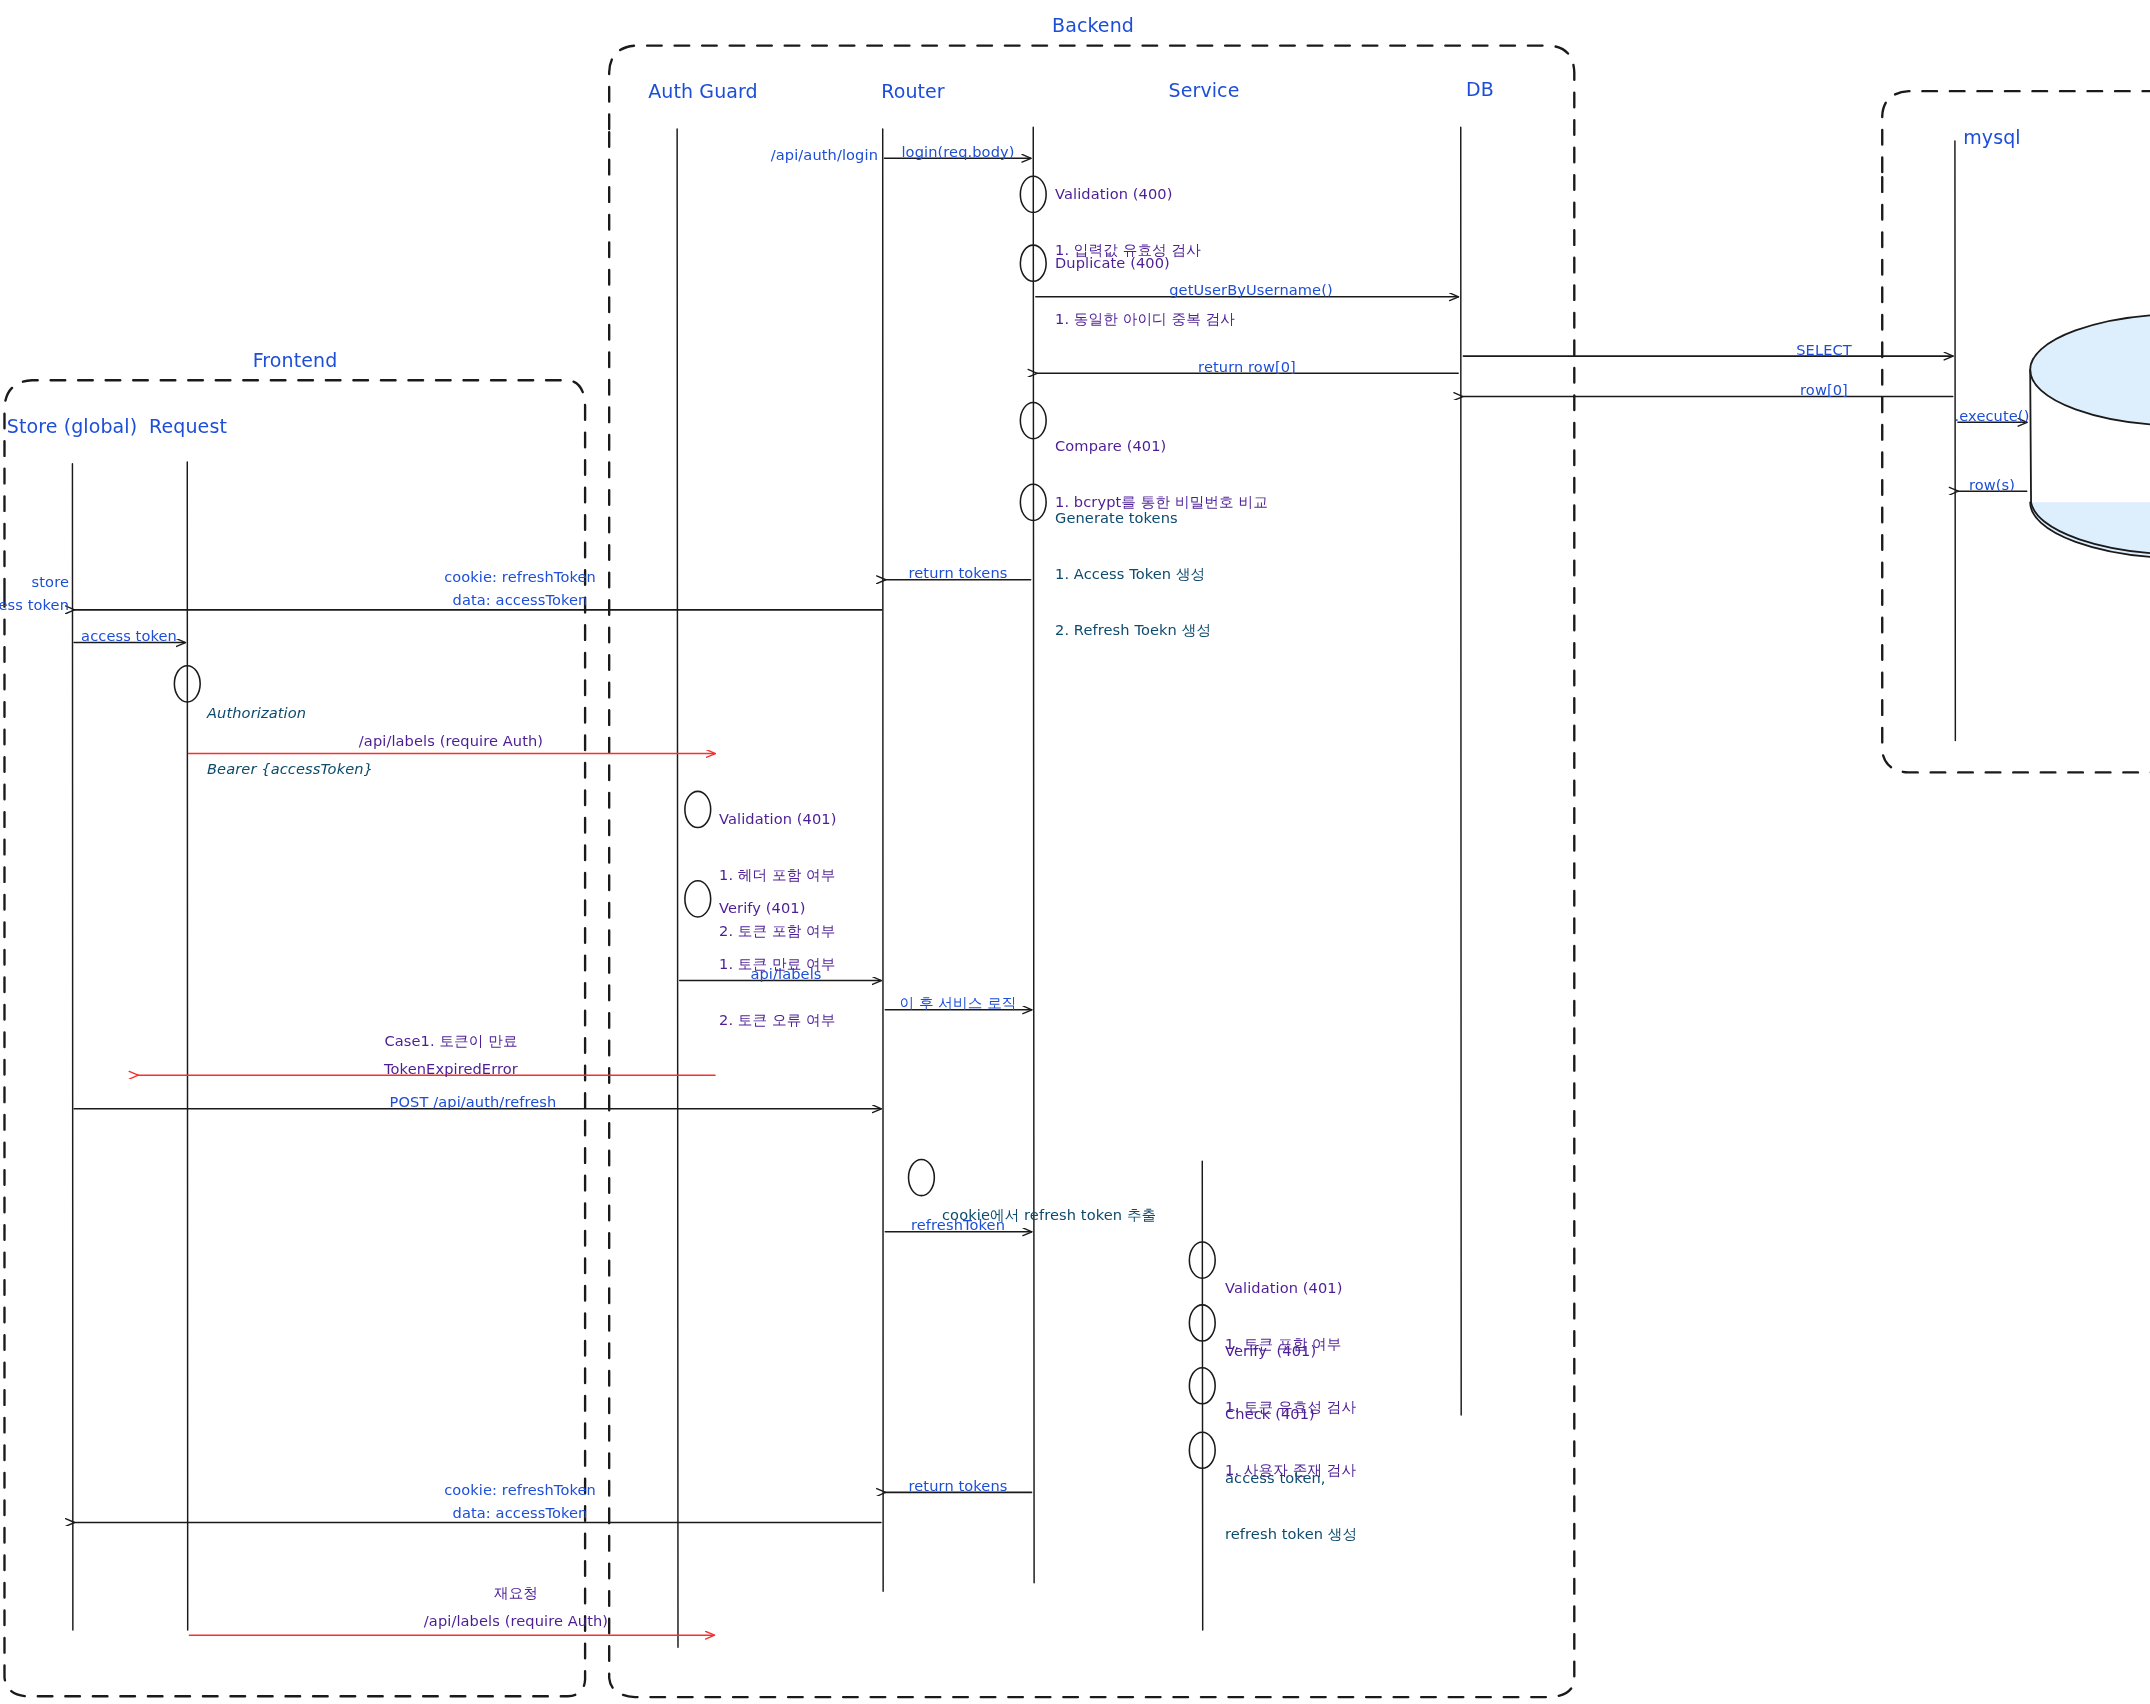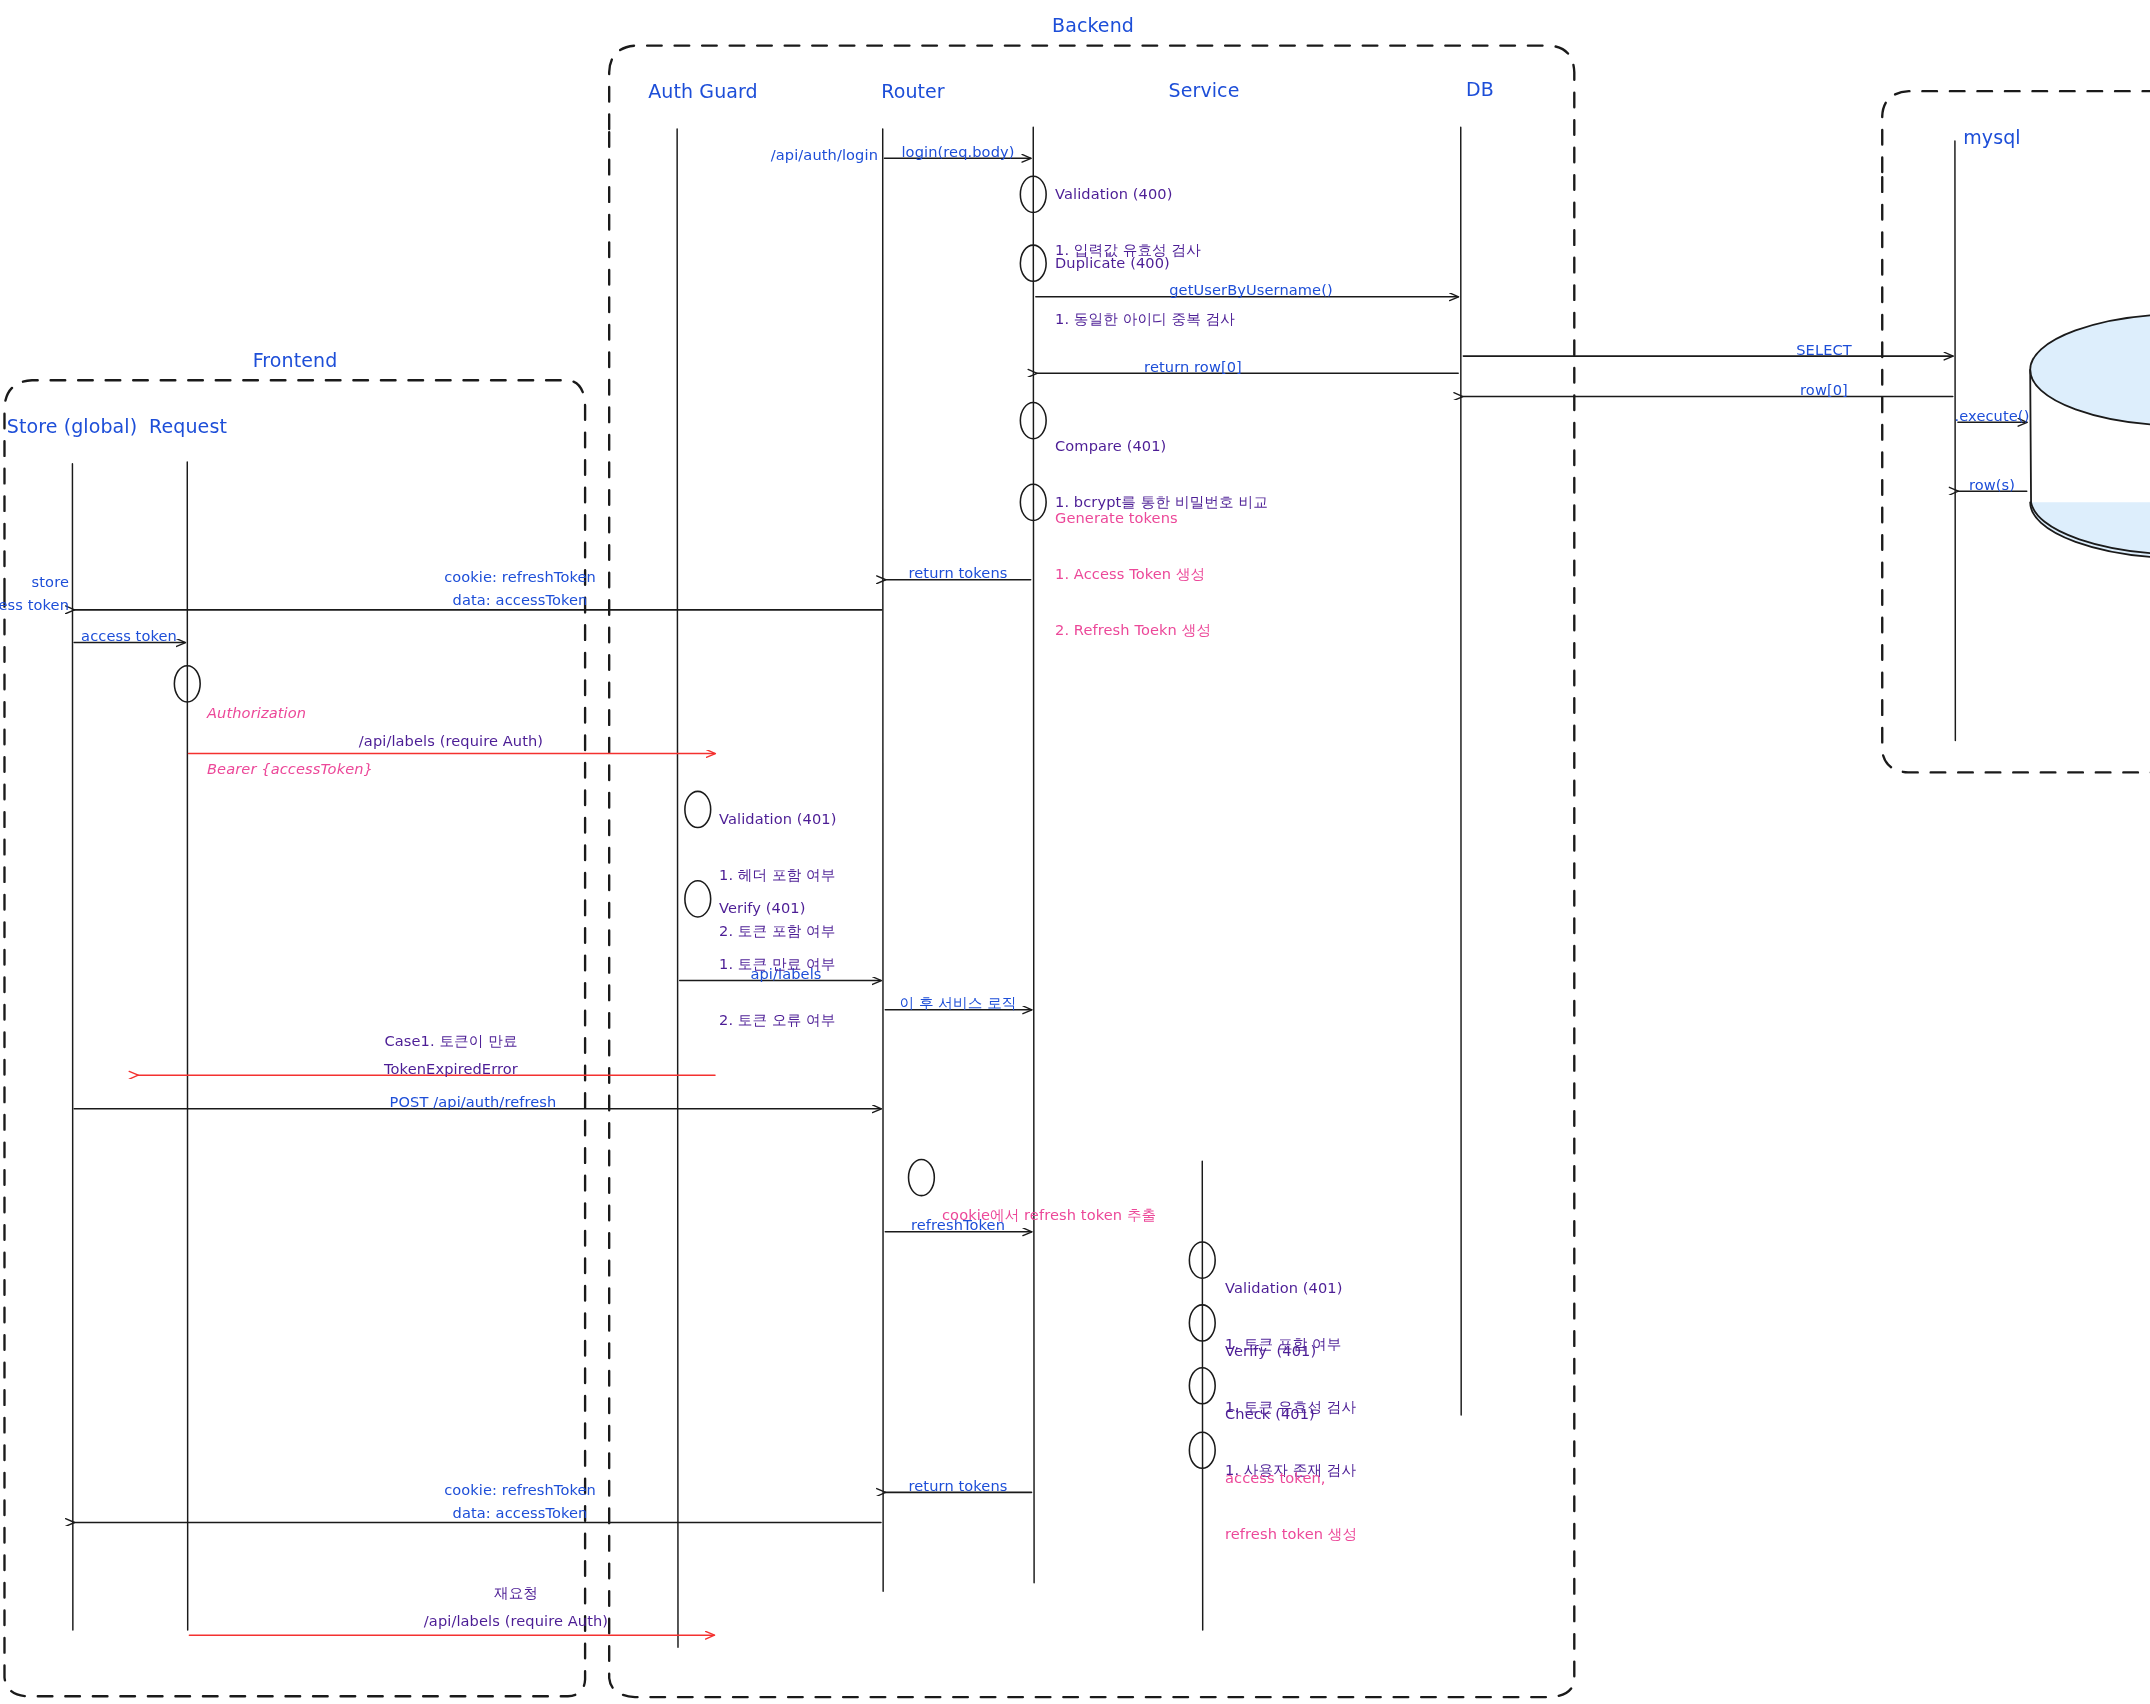--- a/index.html
+++ b/index.html
@@ -16,21 +16,21 @@
     position:absolute;
     font-family:"DejaVu Sans", sans-serif;
     white-space:pre;
     line-height:1.28;
     color:#1a1a1a;
     letter-spacing:0.1px;
   }
   .lbl.ctr{transform:translateX(-50%);text-align:center;}
   .lbl.rgt{transform:translateX(-100%);text-align:left;}
   .red{color:#4c1d95;}
-  .blue{color:#ec4899;}
+  .blue{color:#0c4a6e;}
   .blk{color:#1d4ed8;}
 
   .t-group{font-size:19px;}
   .t-life{font-size:19px;}
   .t-msg{font-size:14.6px;}
   .t-note{font-size:14.6px;}
 </style>
 </head>
 <body>
 
@@ -149,21 +149,21 @@
   <div class="lbl ctr t-life blk" style="left:188px;top:414px;">Request</div>
   <div class="lbl ctr t-life blk" style="left:703px;top:79px;">Auth Guard</div>
   <div class="lbl ctr t-life blk" style="left:913px;top:79px;">Router</div>
   <div class="lbl ctr t-life blk" style="left:1204px;top:78px;">Service</div>
   <div class="lbl ctr t-life blk" style="left:1480px;top:77px;">DB</div>
   <div class="lbl ctr t-life blk" style="left:1992px;top:125px;">mysql</div>
 
   <div class="lbl rgt t-msg blk" style="left:878px;top:146px;">/api/auth/login</div>
   <div class="lbl ctr t-msg blk" style="left:958px;top:143px;">login(req.body)</div>
   <div class="lbl ctr t-msg blk" style="left:1251px;top:281px;">getUserByUsername()</div>
-  <div class="lbl ctr t-msg blk" style="left:1193px;top:358px;">return row[0]</div>
+  <div class="lbl ctr t-msg blk" style="left:1247px;top:358px;">return row[0]</div>
   <div class="lbl ctr t-msg blk" style="left:1824px;top:341px;">SELECT</div>
   <div class="lbl ctr t-msg blk" style="left:1824px;top:381px;">row[0]</div>
   <div class="lbl ctr t-msg blk" style="left:1992px;top:407px;">.execute()</div>
   <div class="lbl ctr t-msg blk" style="left:1992px;top:476px;">row(s)</div>
   <div class="lbl ctr t-msg blk" style="left:958px;top:564px;">return tokens</div>
 
   <div class="lbl ctr t-msg blk" style="left:520px;top:568px;">cookie: refreshToken</div>
   <div class="lbl ctr t-msg blk" style="left:520px;top:591px;">data: accessToken</div>
   <div class="lbl rgt t-msg blk" style="left:69px;top:573px;">store</div>
   <div class="lbl rgt t-msg blk" style="left:69px;top:596px;">access token</div>

